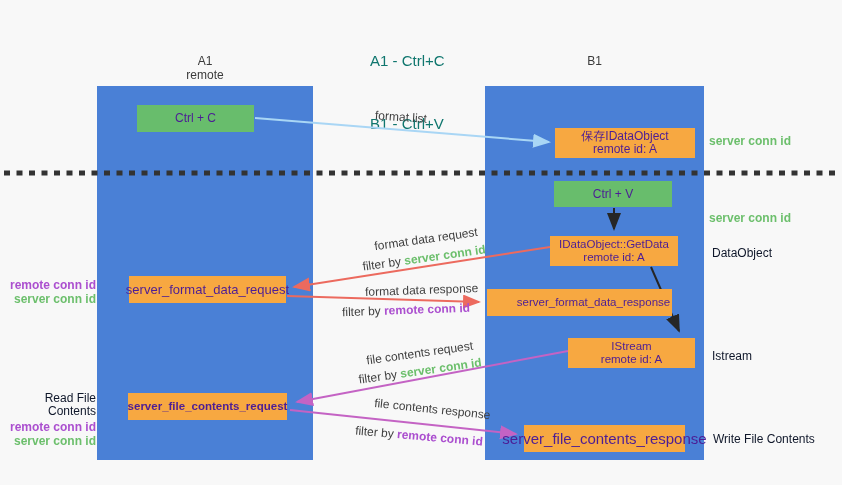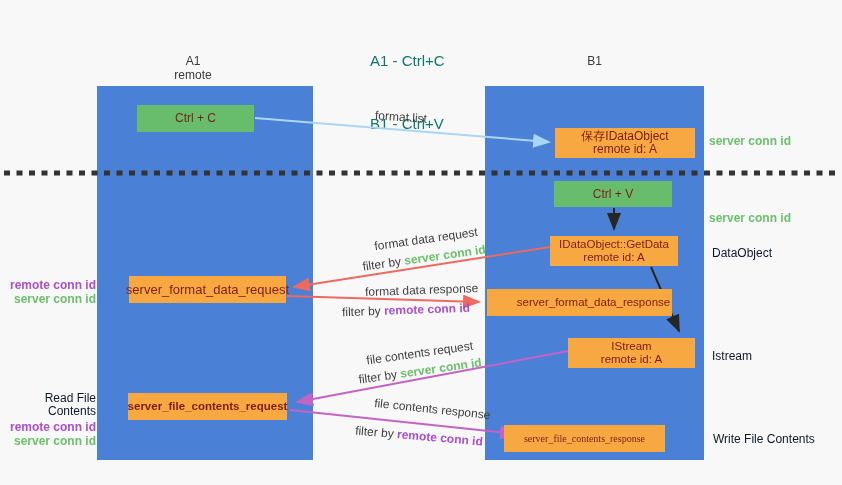--- a/index.html
+++ b/index.html
@@ -8,21 +8,21 @@
     background:#f8f8f8;
     font-family:"Liberation Sans","DejaVu Sans",sans-serif;
     color:#3f3f3f;
   }
   .abs{position:absolute;}
   .title{font-size:15px;line-height:21px;color:#0f766e;white-space:pre;}
   .lane{background:#4a80d6;position:absolute;}
   .lane-header{position:absolute;text-align:center;font-size:12px;line-height:14px;color:#3b3b3b;}
   .box{
     position:absolute;display:flex;align-items:center;justify-content:center;
-    text-align:center;color:#7f1d1d;font-size:12px;line-height:13px;white-space:nowrap;
+    text-align:center;color:#4c1d95;font-size:12px;line-height:13px;white-space:nowrap;
   }
   .green{background:#68bd6c;}
   .orange{background:#f7a841;}
   .edge-label{position:absolute;font-size:12px;color:#3f3f3f;white-space:nowrap;}
   .c-green{color:#6cbf6c;font-weight:bold;}
   .c-purple{color:#ab4fcf;font-weight:bold;}
   .side-label{position:absolute;font-size:12px;white-space:nowrap;}
   .side-dark{color:#0f172a;}
   .left-group{position:absolute;left:0;width:96px;text-align:right;font-size:12px;line-height:13px;}
   .left-group div{margin-bottom:1px;}
@@ -32,21 +32,21 @@
 </head>
 <body>
 
 <div id="canvas">
 
   <div class="abs title" style="left:370px;top:8px;">
     <div>A1 - Ctrl+C</div>
     <div>B1 - Ctrl+V</div>
   </div>
 
-  <div class="lane-header" style="left:85px;top:54px;width:216px;">
+  <div class="lane-header" style="left:97px;top:54px;width:216px;">
     <div>A1</div>
     <div>remote</div>
   </div>
   <div class="lane-header" style="left:485px;top:54px;width:219px;">
     <div>B1</div>
   </div>
 
   <div class="lane" style="left:97px;top:86px;width:216px;height:374px;"></div>
   <div class="lane" style="left:485px;top:86px;width:219px;height:374px;"></div>
 
@@ -109,21 +109,21 @@
     <span>
       <span style="display:block;">IStream</span>
       <span style="display:block;">remote id: A</span>
     </span>
   </div>
 
   <div class="box orange z6" style="left:128px;top:393px;width:159px;height:27px;font-size:11.5px;font-weight:bold;">
     <span>server_file_contents_request</span>
   </div>
 
-  <div class="box orange z6" style="left:504px;top:425px;width:161px;height:27px;font-size:10px;font-family:Liberation Serif, serif;">
+  <div class="box orange z6" style="left:524px;top:425px;width:161px;height:27px;font-size:15px;">
     <span>server_file_contents_response</span>
   </div>
 
   <div class="edge-label z6" style="left:375px;top:110px;transform:rotate(4deg);">format list</div>
 
   <div class="edge-label z6" style="left:374px;top:232px;transform:rotate(-8deg);">format data request</div>
   <div class="edge-label z6" style="left:362px;top:251px;transform:rotate(-8deg);">
     <span>filter by</span>
     <span class="c-green">server conn id</span>
   </div>

